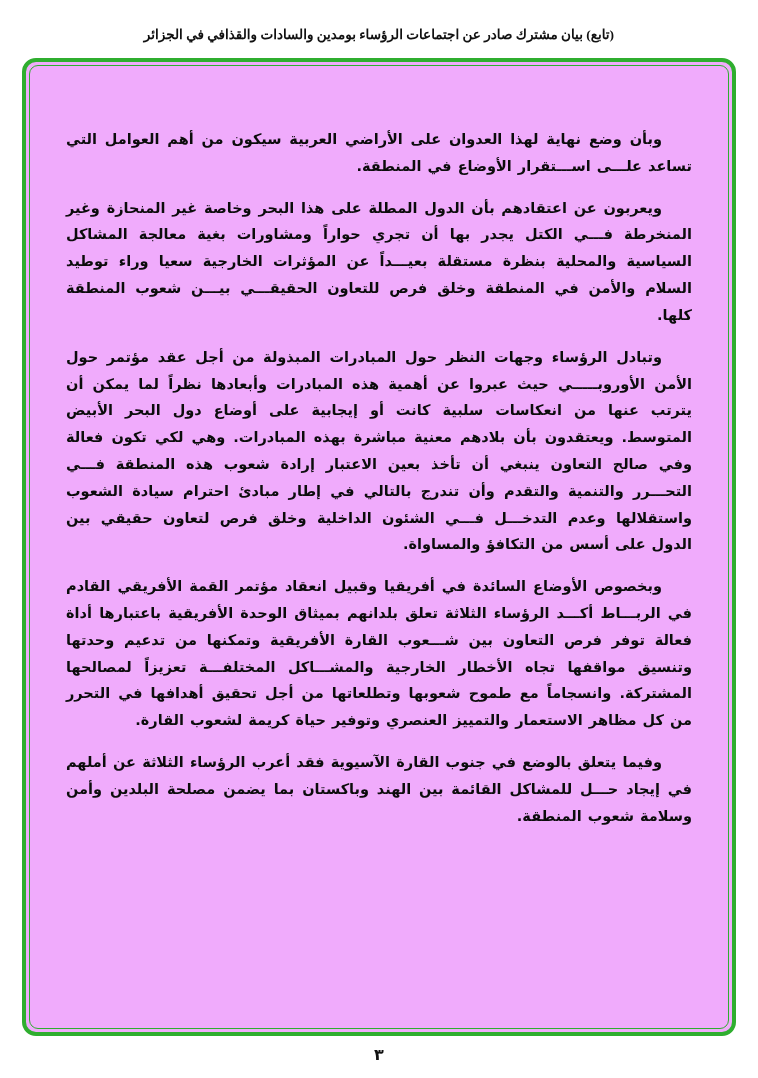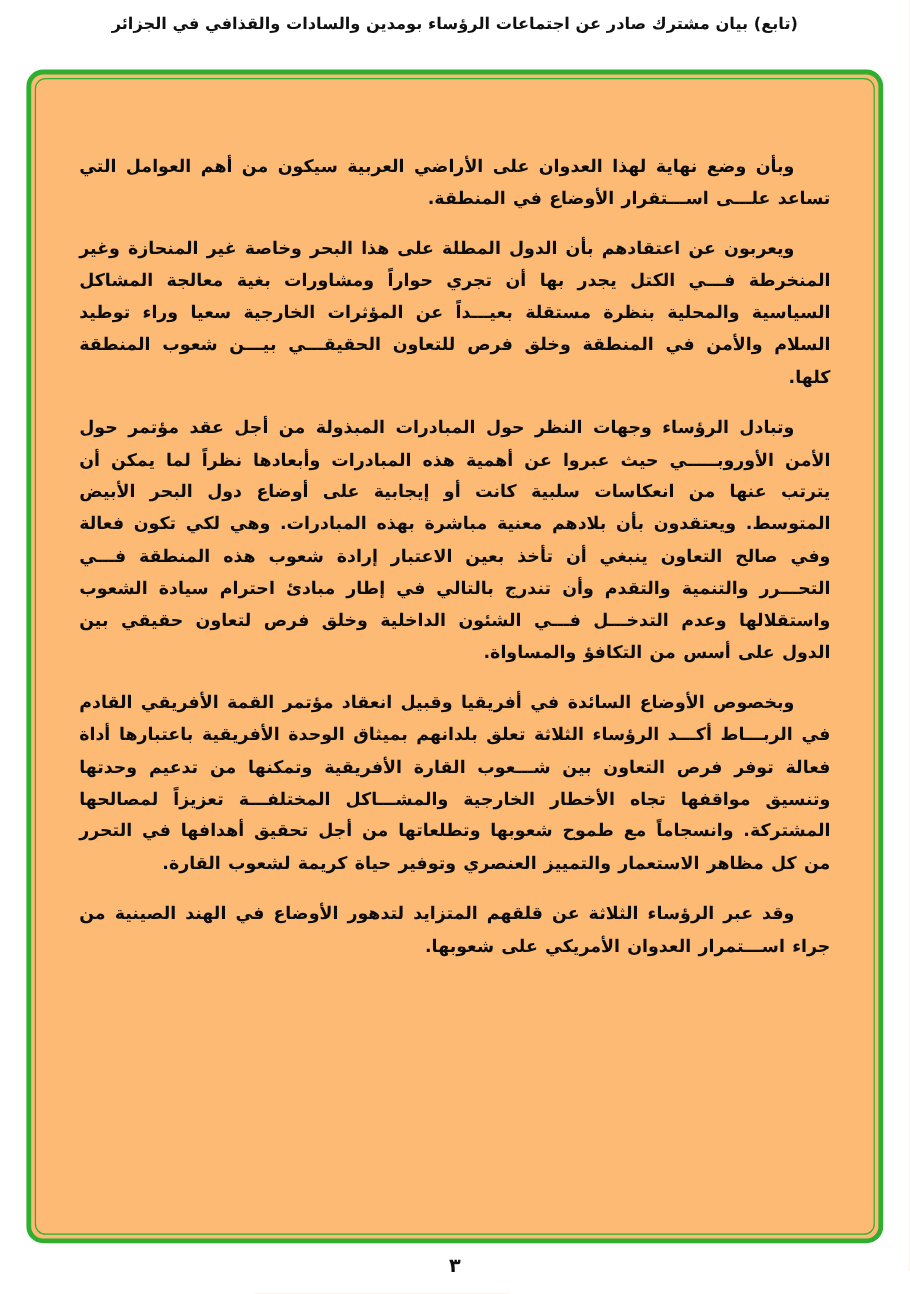--- a/index.html
+++ b/index.html
@@ -12,39 +12,40 @@
   body{
     width:758px;
     height:1078px;
     margin:0 auto;
     font-family:"DejaVu Sans","Liberation Sans",sans-serif;
     direction:rtl;
     position:relative;
     overflow:hidden;
   }
   .page-header{
-    padding-top:12px;
+    padding-top:26px;
     text-align:center;
+    font-family:Liberation Serif, serif;
   }
   .page-header .title{
     font-size:13.5px;
     font-weight:bold;
     color:#111;
     letter-spacing:0;
   }
   .frame-outer{
     position:absolute;
     top:58px;
     left:22px;
     right:22px;
     height:978px;
     border:4px solid var(--frame-color);
     border-radius:14px;
     padding:3px;
-    background:#fdba74;
+    background:#f0abfc;
   }
   .frame-inner{
     width:100%;
     height:100%;
     border:1.5px solid var(--frame-color);
     border-radius:9px;
     padding:60px 36px 20px 36px;
     overflow:hidden;
   }
   .doc-body p{
@@ -77,20 +78,20 @@
   <div class="title">(تابع) بيان مشترك صادر عن اجتماعات الرؤساء بومدين والسادات والقذافي في الجزائر</div>
 </header>
 
 <div class="frame-outer">
   <div class="frame-inner">
     <div class="doc-body">
       <p>وبأن وضع نهاية لهذا العدوان على الأراضي العربية سيكون من أهم العوامل التي تساعد علـــى اســـتقرار الأوضاع في المنطقة.</p>
       <p>ويعربون عن اعتقادهم بأن الدول المطلة على هذا البحر وخاصة غير المنحازة وغير المنخرطة فـــي الكتل يجدر بها أن تجري حواراً ومشاورات بغية معالجة المشاكل السياسية والمحلية بنظرة مستقلة بعيـــداً عن المؤثرات الخارجية سعيا وراء توطيد السلام والأمن في المنطقة وخلق فرص للتعاون الحقيقـــي بيـــن شعوب المنطقة كلها.</p>
       <p>وتبادل الرؤساء وجهات النظر حول المبادرات المبذولة من أجل عقد مؤتمر حول الأمن الأوروبـــــي حيث عبروا عن أهمية هذه المبادرات وأبعادها نظراً لما يمكن أن يترتب عنها من انعكاسات سلبية كانت أو إيجابية على أوضاع دول البحر الأبيض المتوسط. ويعتقدون بأن بلادهم معنية مباشرة بهذه المبادرات. وهي لكي تكون فعالة وفي صالح التعاون ينبغي أن تأخذ بعين الاعتبار إرادة شعوب هذه المنطقة فـــي التحـــرر والتنمية والتقدم وأن تندرج بالتالي في إطار مبادئ احترام سيادة الشعوب واستقلالها وعدم التدخـــل فـــي الشئون الداخلية وخلق فرص لتعاون حقيقي بين الدول على أسس من التكافؤ والمساواة.</p>
       <p>وبخصوص الأوضاع السائدة في أفريقيا وقبيل انعقاد مؤتمر القمة الأفريقي القادم في الربـــاط أكـــد الرؤساء الثلاثة تعلق بلدانهم بميثاق الوحدة الأفريقية باعتبارها أداة فعالة توفر فرص التعاون بين شـــعوب القارة الأفريقية وتمكنها من تدعيم وحدتها وتنسيق مواقفها تجاه الأخطار الخارجية والمشـــاكل المختلفـــة تعزيزاً لمصالحها المشتركة. وانسجاماً مع طموح شعوبها وتطلعاتها من أجل تحقيق أهدافها في التحرر من كل مظاهر الاستعمار والتمييز العنصري وتوفير حياة كريمة لشعوب القارة.</p>
-      <p>وقد عبر الرؤساء الثلاثة عن قلقهم المتزايد لتدهور الأوضاع في الهند الصينية من جراء اســـتمرار العدوان الأمريكي على شعوبها.</p>
+      <p>وفيما يتعلق بالوضع في جنوب القارة الآسيوية فقد أعرب الرؤساء الثلاثة عن أملهم في إيجاد حـــل للمشاكل القائمة بين الهند وباكستان بما يضمن مصلحة البلدين وأمن وسلامة شعوب المنطقة.</p>
     </div>
   </div>
 </div>
 
 <footer class="page-footer">
   <span class="page-number">٣</span>
 </footer>
 
 </body></html>

